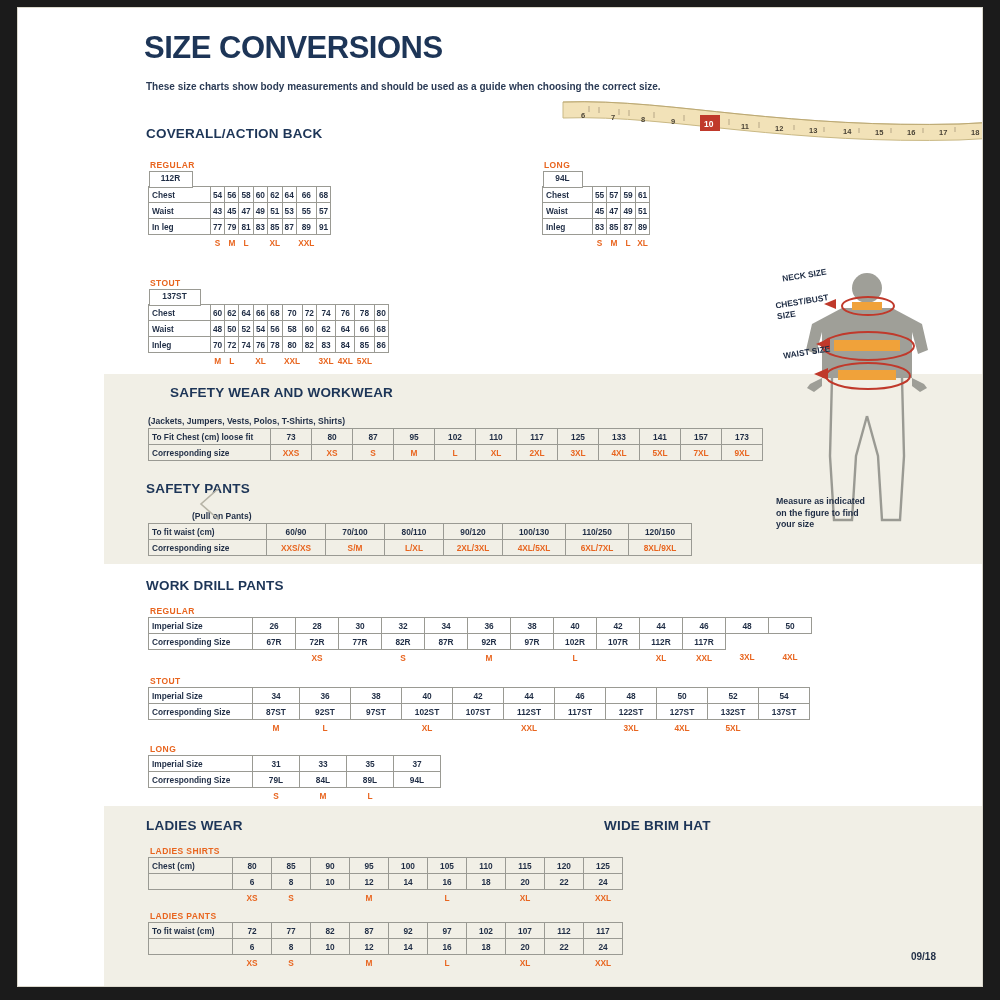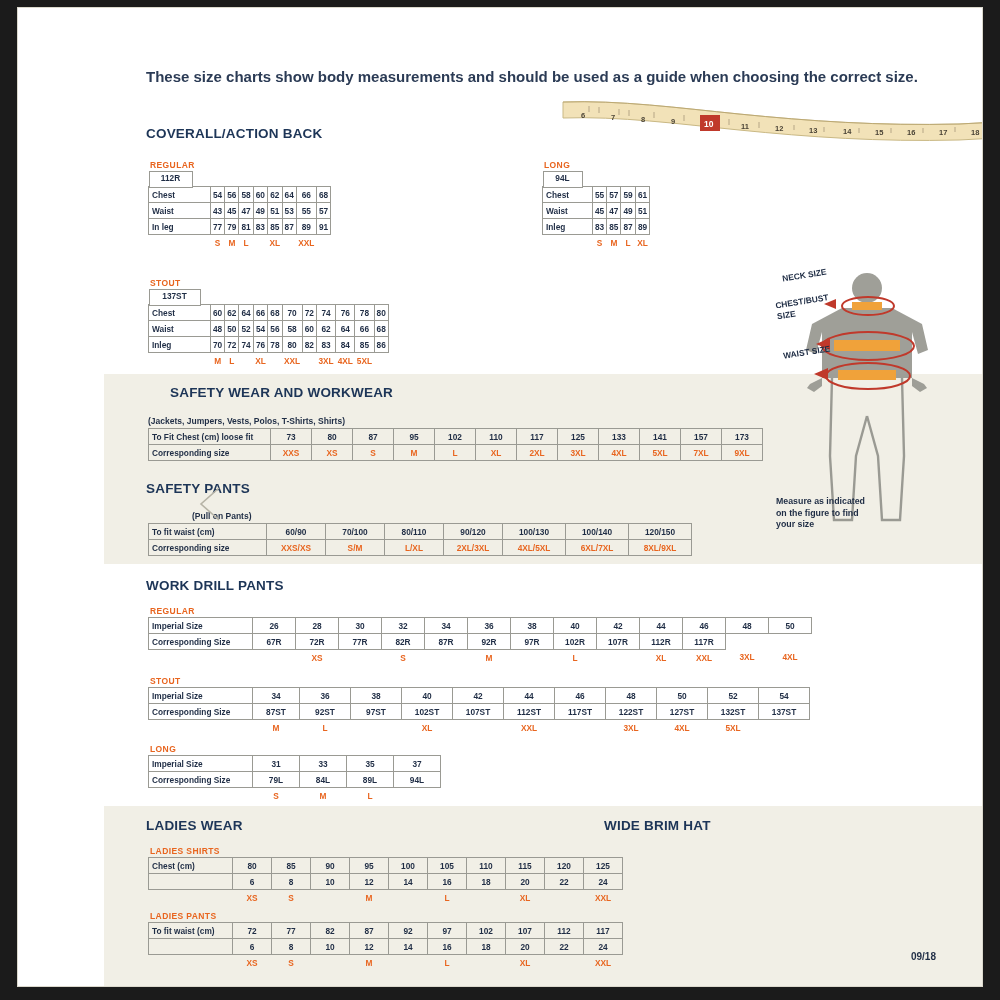--- a/index.html
+++ b/index.html
@@ -19,22 +19,22 @@
   .content{position:absolute;left:86px;top:0;right:0;bottom:0;}
 
   
   .hdr{position:absolute;left:0;top:0;width:100%;height:86px;background:#ffffff;}
   .title{
     position:absolute;left:40px;top:22px;
     font-size:31px;font-weight:bold;letter-spacing:-0.5px;
     color:#1d3557;
   }
   .subtitle{
-    position:absolute;left:42px;top:60px;
-    font-size:15px;color:#2b3b55;font-weight:bold;
+    position:absolute;left:42px;top:73px;
+    font-size:10px;color:#2b3b55;font-weight:bold;
   }
 
   
   .tape{position:absolute;left:455px;top:90px;width:440px;height:46px;}
   .sec-h{
     position:absolute;font-size:13.5px;font-weight:bold;color:#1d3557;
     letter-spacing:0.2px;
   }
   .sub-h{
     position:absolute;font-size:8.5px;font-weight:bold;color:#e8651f;
@@ -87,20 +87,21 @@
   .white-block{position:absolute;background:#fff;}
 </style>
 </head>
 <body>
 
 <div class="page">
   <div class="leftbar"></div>
   <div class="content">
 
     <div class="hdr"></div>
+    <div class="title">SIZE CONVERSIONS</div>
     <div class="subtitle">These size charts show body measurements and should be used as a guide when choosing the correct size.</div>
 
     <div class="white-block" style="left:0;top:86px;width:100%;height:280px;"></div>
     <div class="white-block" style="left:0;top:366px;width:100%;height:8px;background:#f1efe6;"></div>
     <div class="white-block" style="left:0;top:556px;width:100%;height:242px;"></div>
     <div class="white-block" style="left:0;top:798px;width:100%;height:180px;background:#f1efe6;"></div>
 
     <div class="tape">
       <svg width="440" height="46" viewBox="0 0 440 46">
         <path d="M4,4 C60,2 120,10 180,16 C250,23 320,28 400,26 L438,24 L438,40 L400,42 C320,44 250,39 180,32 C120,26 60,18 4,20 Z" fill="#f2e2b8" stroke="#c9b884" stroke-width="1"></path>
@@ -368,21 +369,21 @@
 
     <table class="t" style="left:44px;top:515px;">
       <tbody>
           <tr>
         <td class="lbl" style="width:112px;">To fit waist (cm)</td>
         <td style="width:54px;margin-left:16px;">60/90</td>
         <td style="width:54px;margin-top:21px;">70/100</td>
         <td style="width:54px;">80/110</td>
         <td style="width:54px;">90/120</td>
         <td style="width:58px;">100/130</td>
-        <td style="width:58px;">100/140</td>
+        <td style="width:58px;">110/250</td>
         <td style="width:58px;">120/150</td>
       </tr>
       <tr>
         <td class="lbl">Corresponding size</td>
         <td style="color:#e8651f;">XXS/XS</td>
         <td style="color:#e8651f;">S/M</td>
         <td style="color:#e8651f;">L/XL</td>
         <td style="color:#e8651f;">2XL/3XL</td>
         <td style="color:#e8651f;">4XL/5XL</td>
         <td style="color:#e8651f;">6XL/7XL</td>

